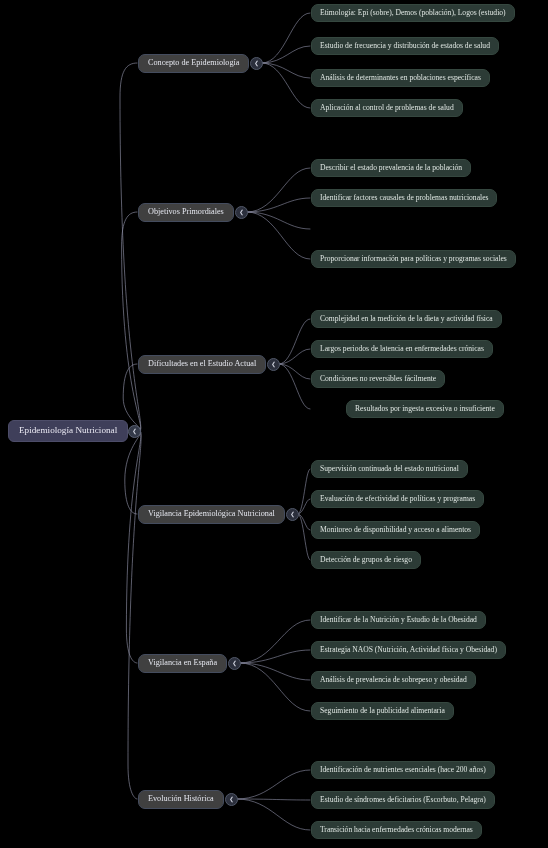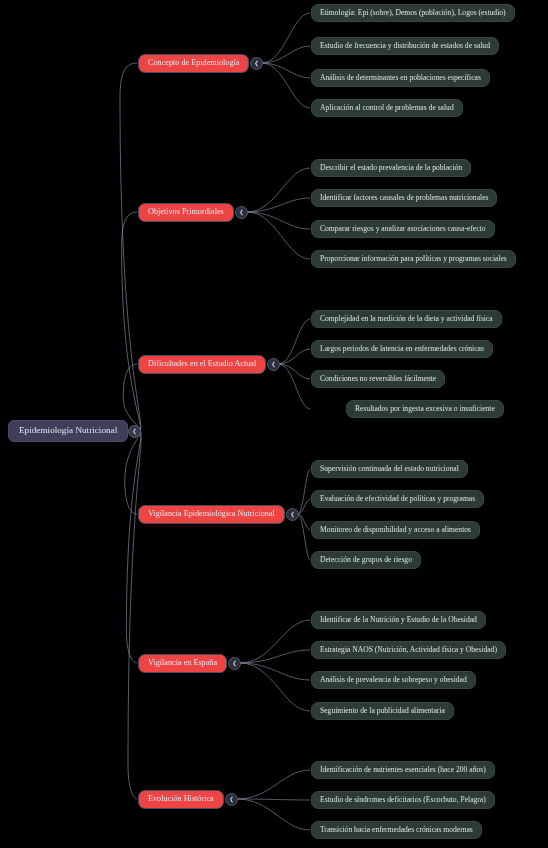--- a/index.html
+++ b/index.html
@@ -51,21 +51,21 @@
     border: 1px solid #4d4d69;
     color: #e9e8f2;
     font-size: 9.2px;
     height: 22px;
     padding: 10px 10px;
     border-radius: 6px;
   }
 
   
   .node.branch {
-    background: #ef4444;
+    background: #404040;
     border: 1px solid #444c5e;
     color: #e4e6ee;
     font-size: 8.2px;
     height: 19px;
     padding: 0 9px;
   }
 
   
   .node.leaf {
     background: #2c3b36;
@@ -166,23 +166,20 @@
     </div>
     <div class="toggle" style="left: 235px; top: 206px;">
       <span class="toggle-glyph">❮</span>
     </div>
     <div class="node leaf" style="left: 311px; top: 159px;">
       <span class="node-label">Describir el estado prevalencia de la población</span>
     </div>
     <div class="node leaf" style="left: 311px; top: 189px;">
       <span class="node-label">Identificar factores causales de problemas nutricionales</span>
     </div>
-    <div class="node leaf" style="left: 311px; top: 220px;">
-      <span class="node-label">Comparar riesgos y analizar asociaciones causa-efecto</span>
-    </div>
     <div class="node leaf" style="left: 311px; top: 250px;">
       <span class="node-label">Proporcionar información para políticas y programas sociales</span>
     </div>
     <div class="node branch" style="left: 138px; top: 355px;">
       <span class="node-label">Dificultades en el Estudio Actual</span>
     </div>
     <div class="toggle" style="left: 267px; top: 358px;">
       <span class="toggle-glyph">❮</span>
     </div>
     <div class="node leaf" style="left: 311px; top: 310px;">

